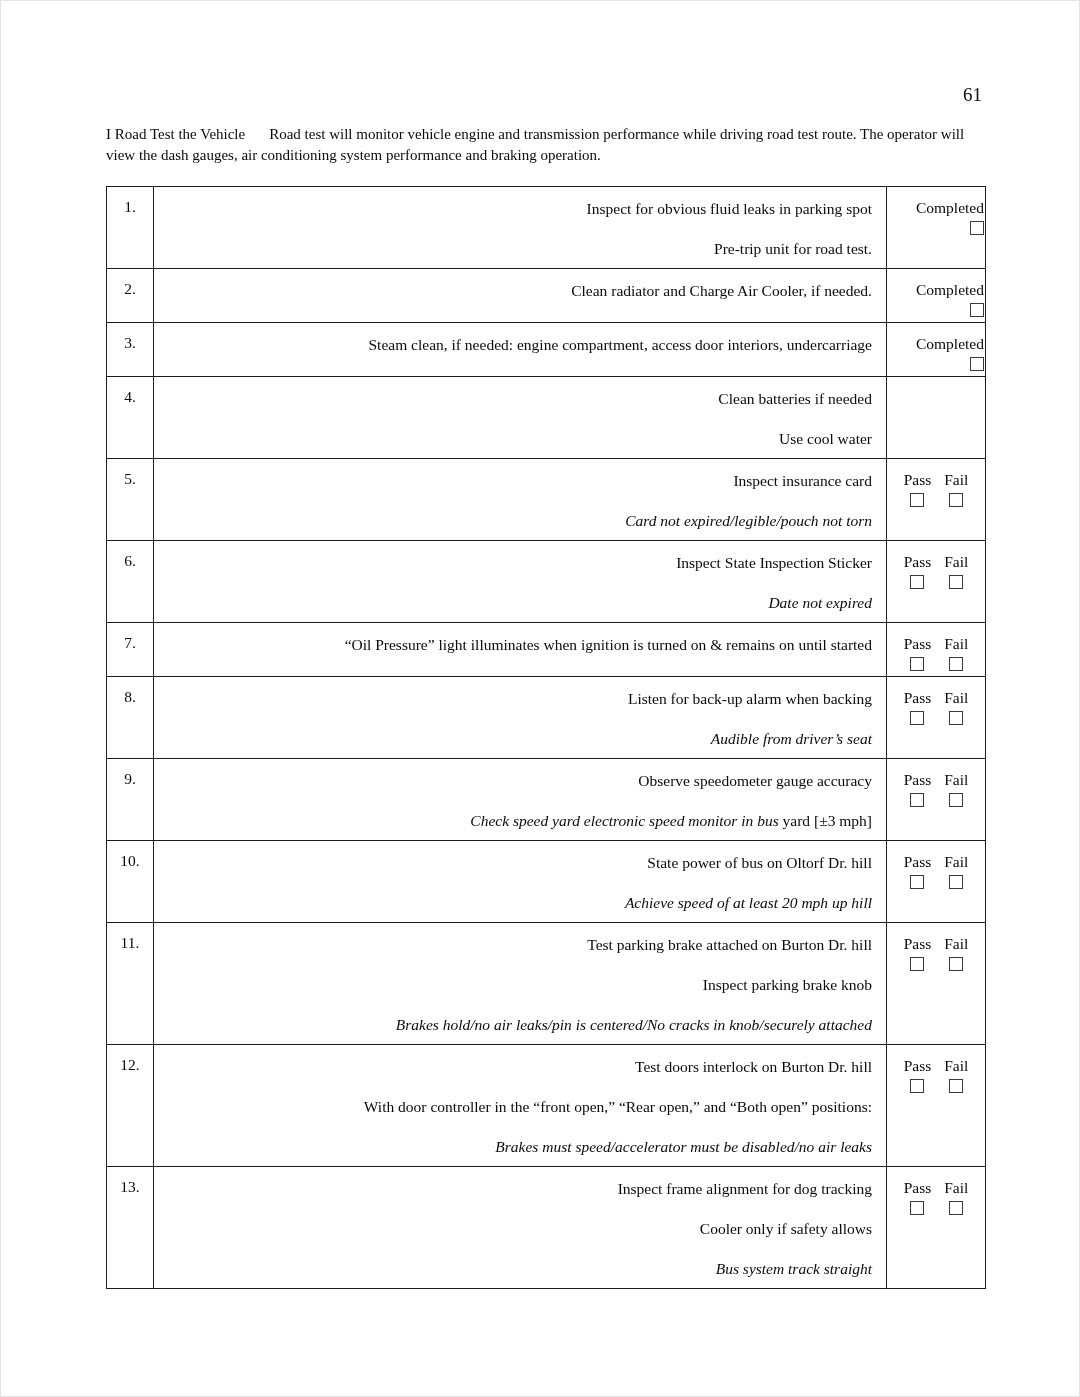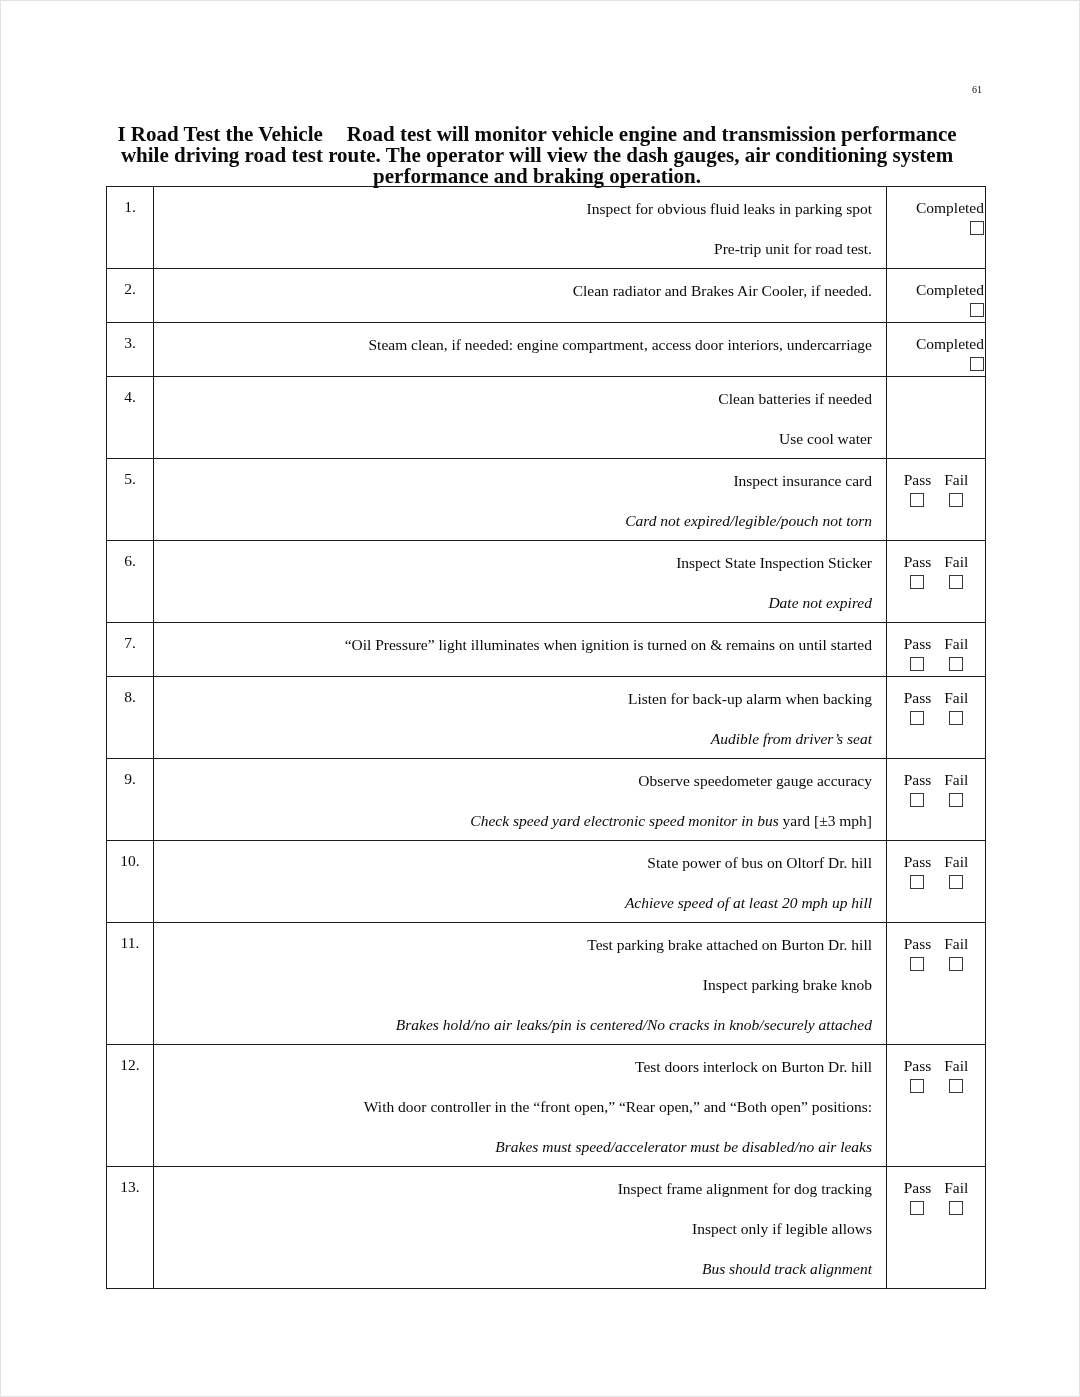--- a/index.html
+++ b/index.html
@@ -10,31 +10,30 @@
     position: relative;
     font-family: "Liberation Serif", serif;
     color: #0a0a0a;
     box-sizing: border-box;
     border: 1px solid #e3e3e3;
   }
   .page-number {
     position: absolute;
     top: 83px;
     right: 97px;
-    font-size: 10px;
+    font-size: 19px;
   }
   .section-header {
     position: absolute;
     top: 123px;
     left: 105px;
     width: 862px;
-    font-size: 21px;
-    font-weight: bold;
+    font-size: 15px;
+    font-weight: normal;
     line-height: 21px;
-    text-align: center;
   }
   .section-header .desc { margin-left: 24px; }
   table.checklist {
     position: absolute;
     top: 185px;
     left: 105px;
     width: 880px;
     border-collapse: collapse;
     table-layout: fixed;
   }
@@ -97,21 +96,21 @@
     <td class="status-cell">
           <div class="completed-block">
     <div class="status-label">Completed</div>
     <span class="checkbox"></span>
   </div>
         </td>
   </tr>
       <tr>
     <td class="num-cell">2.</td>
     <td class="desc-cell">
-          <p class="line"><span>Clean radiator and Brakes Air Cooler, if needed.</span></p>
+          <p class="line"><span>Clean radiator and Charge Air Cooler, if needed.</span></p>
         </td>
     <td class="status-cell">
           <div class="completed-block">
     <div class="status-label">Completed</div>
     <span class="checkbox"></span>
   </div>
         </td>
   </tr>
       <tr>
     <td class="num-cell">3.</td>
@@ -283,22 +282,22 @@
       <div class="status-label">Fail</div>
       <span class="checkbox"></span>
     </div>
   </div>
         </td>
   </tr>
       <tr>
     <td class="num-cell">13.</td>
     <td class="desc-cell">
           <p class="line"><span>Inspect frame alignment for dog tracking</span></p>
-          <p class="line"><span>Inspect only if legible allows</span></p>
-          <p class="line"><span class="crit">Bus should track alignment</span></p>
+          <p class="line"><span>Cooler only if safety allows</span></p>
+          <p class="line"><span class="crit">Bus system track straight</span></p>
         </td>
     <td class="status-cell">
           <div class="passfail-block">
     <div class="pf-col">
       <div class="status-label">Pass</div>
       <span class="checkbox"></span>
     </div>
     <div class="pf-col">
       <div class="status-label">Fail</div>
       <span class="checkbox"></span>

